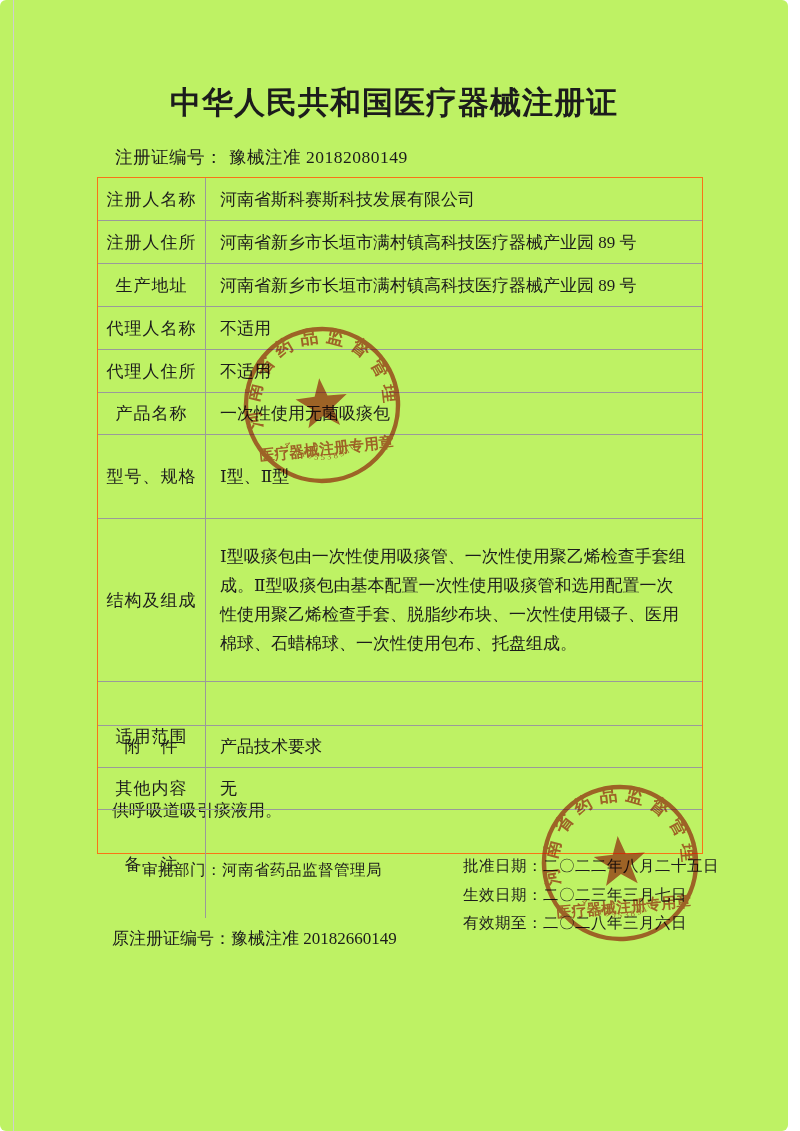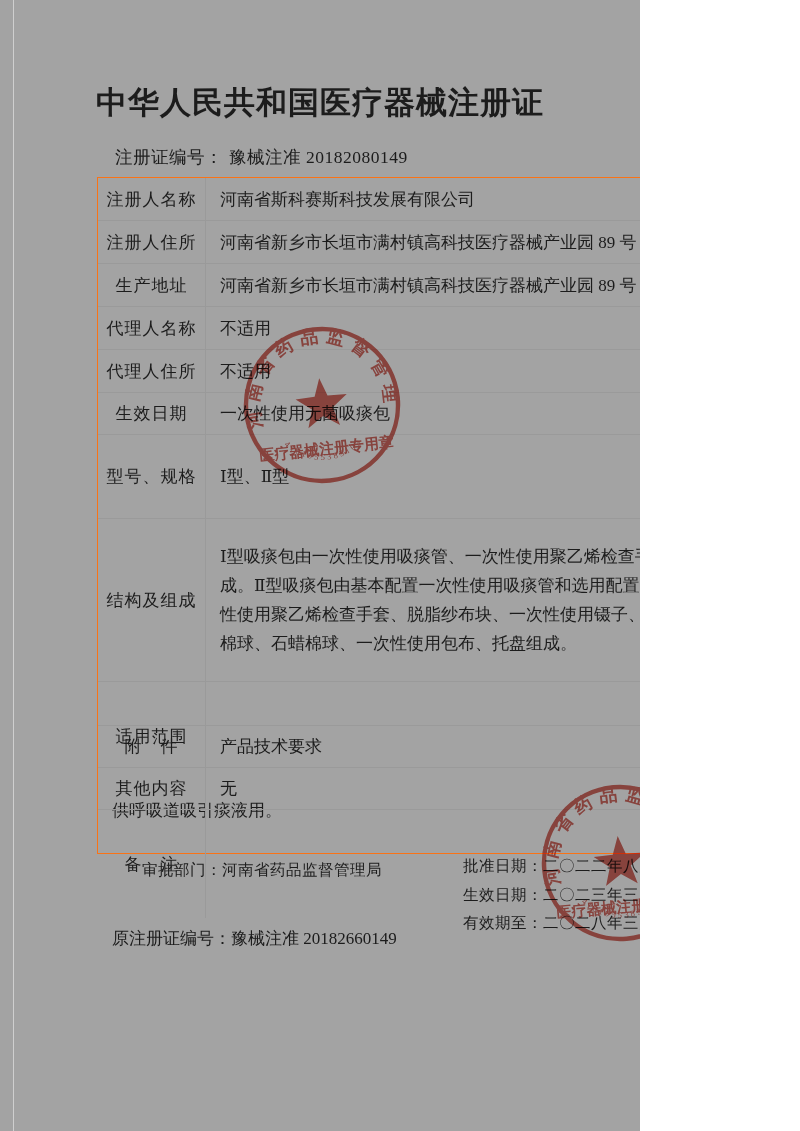--- a/index.html
+++ b/index.html
@@ -1,17 +1,17 @@
 <!DOCTYPE html>
 <html><head>
 <meta charset="utf-8">
 <style>
   html,body { margin:0; padding:0; background:#ffffff; }
   body { width:800px; height:1131px; font-family:"Liberation Serif","DejaVu Serif",serif; color:#1c1c1c; }
-  .page { position:relative; width:640px; height:1131px; background:#a3a3a3; overflow:hidden; }
+  .page { position:relative; width:788px; height:1131px; background:#bef264; overflow:hidden;border-radius:6px; }
   .scan-artifact { position:absolute; left:13px; top:0; width:1px; height:1131px; background:#cfcfcf; }
 
   .title { position:absolute; top:82px; left:0; width:100%; text-align:center;
            font-family:"Liberation Sans","DejaVu Sans",sans-serif;
            font-size:31px; font-weight:bold; letter-spacing:1px; }
   .regline { position:absolute; top:145px; left:115px; font-size:17.5px; letter-spacing:0.5px;text-align:right; }
   .regline .reg-value { margin-left:6px; }
 
   .cert-table { position:absolute; left:97px; top:177px; width:606px;
                 border:1px solid #f97316; box-sizing:border-box;
@@ -63,21 +63,21 @@
     </div>
     <div class="row h43">
       <div class="label-cell">代理人名称</div>
       <div class="value-cell">不适用</div>
     </div>
     <div class="row h43">
       <div class="label-cell">代理人住所</div>
       <div class="value-cell">不适用</div>
     </div>
     <div class="row h42">
-      <div class="label-cell">生效日期</div>
+      <div class="label-cell">产品名称</div>
       <div class="value-cell">一次性使用无菌吸痰包</div>
     </div>
     <div class="row h84">
       <div class="label-cell">型号、规格</div>
       <div class="value-cell">Ⅰ型、Ⅱ型</div>
     </div>
     <div class="row h163">
       <div class="label-cell">结构及组成</div>
       <div class="value-cell">Ⅰ型吸痰包由一次性使用吸痰管、一次性使用聚乙烯检查手套组成。Ⅱ型吸痰包由基本配置一次性使用吸痰管和选用配置一次性使用聚乙烯检查手套、脱脂纱布块、一次性使用镊子、医用棉球、石蜡棉球、一次性使用包布、托盘组成。</div>
     </div>

